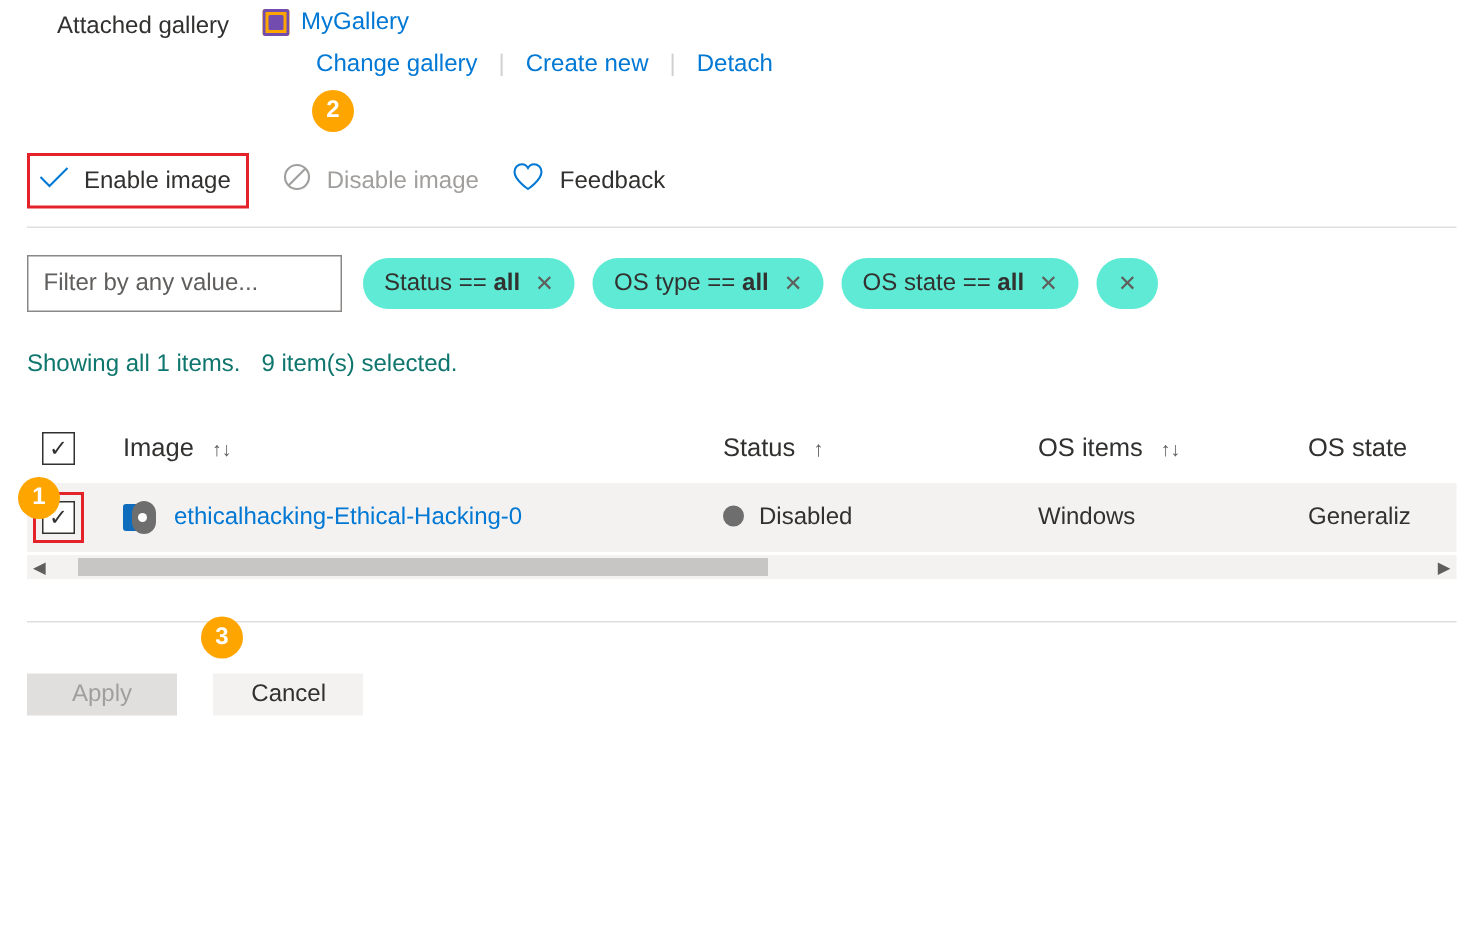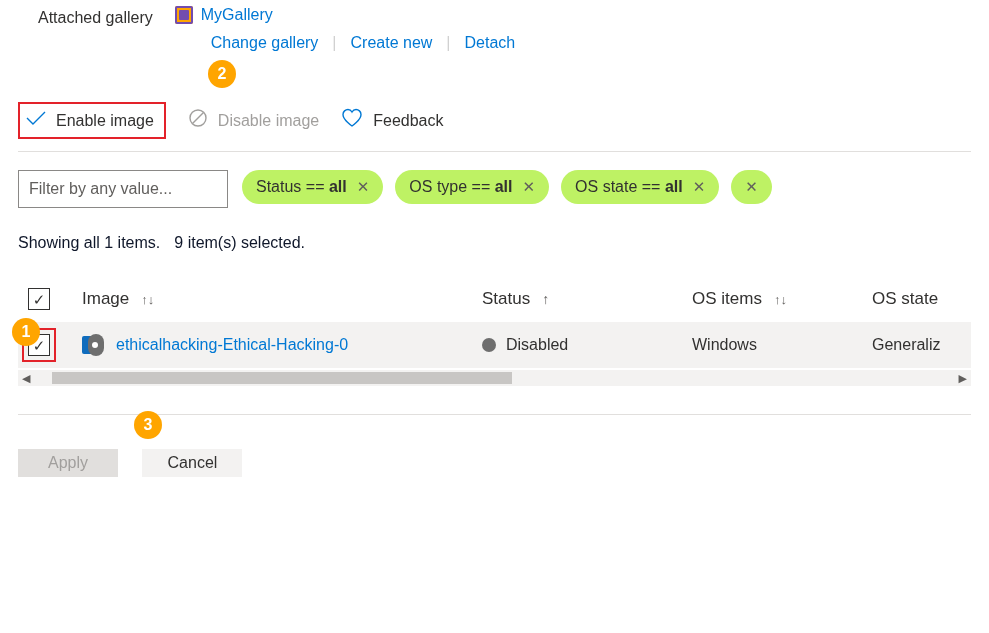--- a/index.html
+++ b/index.html
@@ -39,35 +39,35 @@
     display:flex; align-items:center; gap:22px;
     border-bottom:1px solid #e1dfdd; padding:8px 0 12px 0;
   }
   .tb-btn { display:flex; align-items:center; gap:10px; cursor:pointer; }
   .tb-btn.disabled { color:#a19f9d; cursor:default;}
   .red-box { border:2px solid #e3222a; padding:6px 10px 6px 6px; }
   .icon-check { color:#0078d4; font-size:18px; }
   .icon-prohibit { color:#a19f9d; font-size:18px; }
   .icon-heart { color:#0078d4; font-size:18px; }
 
-  .filter-row { display:flex; flex-wrap:wrap; gap:14px; margin-top:18px; align-items:flex-start;}
+  .filter-row { display:flex; flex-wrap:wrap; gap:14px; margin-top:18px; align-items:center;}
   .filter-input {
     width:210px; height:38px; border:1px solid #8a8886;
     padding:0 10px; font-size:16px; font-family:inherit; color:#323130;
   }
   .filter-input::placeholder { color:#605e5c; }
   .pill-col { display:flex; flex-wrap:wrap; gap:12px; }
   .pill {
-    background:#bef264; border-radius:20px; padding:8px 14px;
+    background:#5eead4; border-radius:20px; padding:8px 14px;
     display:flex; align-items:center; gap:10px; font-size:16px;
   }
   .pill b { font-weight:700; }
   .pill .x { color:#605e5c; cursor:pointer; font-size:15px;}
 
-  .result-count { margin-top:26px; color:#0f172a; display:flex; gap:14px;}
+  .result-count { margin-top:26px; color:#0f766e; display:flex; gap:14px;}
 
   .table-wrap { margin-top:24px; position:relative; }
   .table-wrap .num-badge.b1 { top:42px; left:-6px; }
   .table { width:100%; border-collapse:collapse; }
   .table th, .table td { text-align:left; padding:12px 10px; font-weight:400; white-space:nowrap;}
   .table th { color:#323130; font-size:17px; }
   .table td { font-size:16px;}
   .hrow { }
   .hrow .chk-cell { width:54px; }
   .data-row { background:#f3f2f1; }

